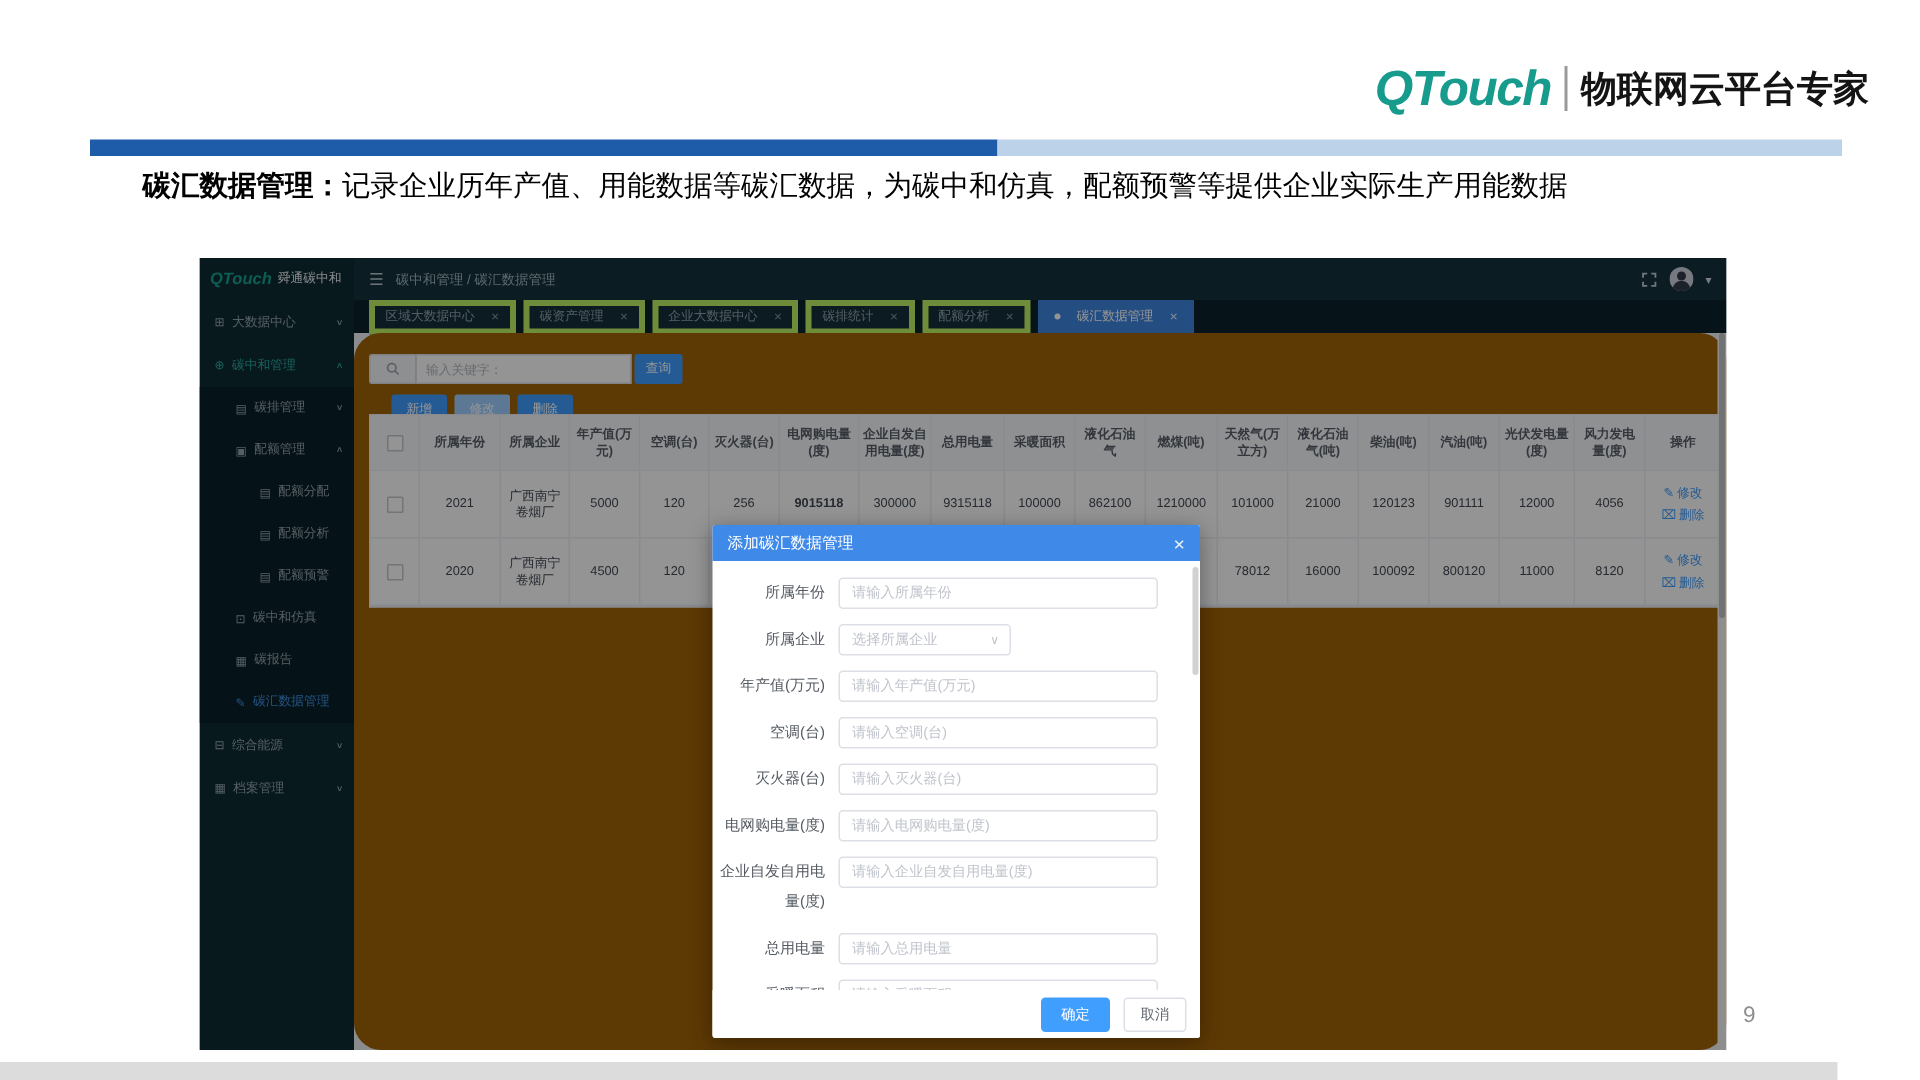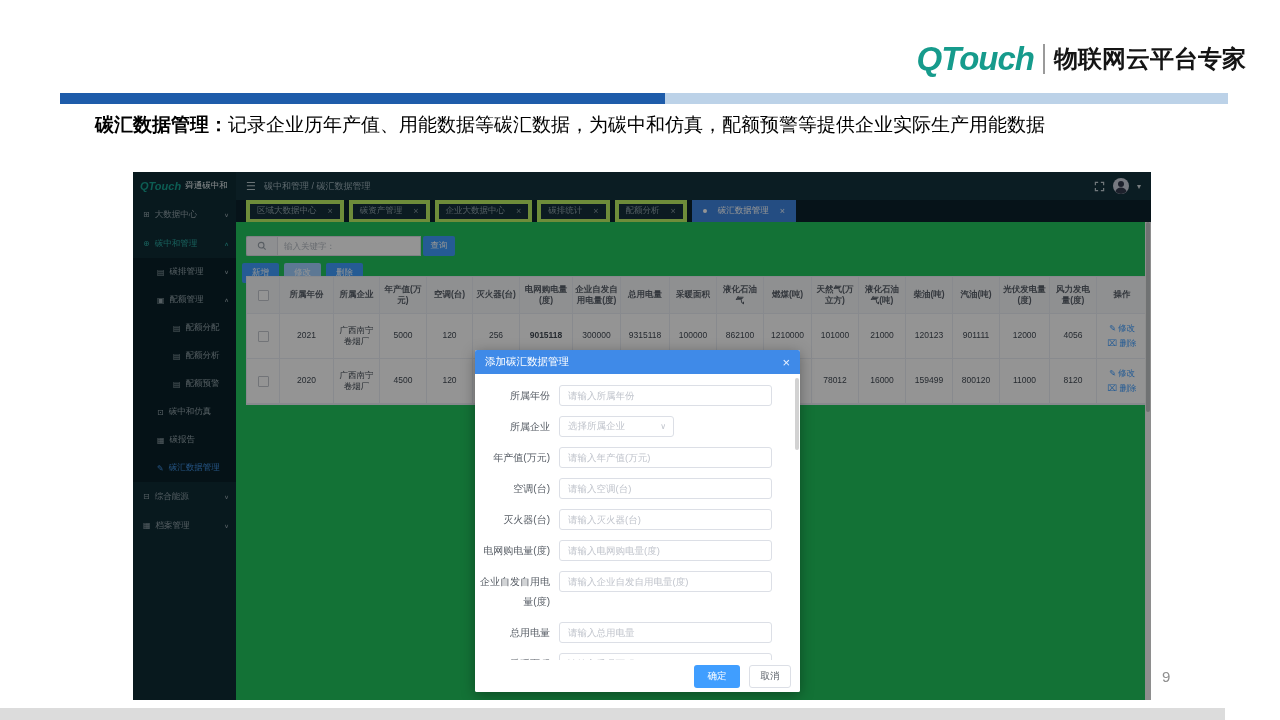--- a/index.html
+++ b/index.html
@@ -44,28 +44,28 @@
   .header-spacer{flex:1;}
   .fs-icon{cursor:pointer;display:flex;}
   .avatar{cursor:pointer;display:flex;}
   .caret{color:#cfd8dc;font-size:8px;cursor:pointer;}
   .tabbar{height:22px;background:#0c212b;display:flex;align-items:center;padding-left:10px;gap:5px;flex-shrink:0;}
   .tab{height:15px;display:flex;align-items:center;padding:0 7px;background:#16303b;border:4px solid #bef264;
        color:#8fa2ab;font-size:8.5px;gap:11px;cursor:pointer;white-space:nowrap;}
   .tab .x{font-size:9px;opacity:.85;}
   .tab.active{background:#3f86e0;border-color:#3f86e0;color:#fff;}
   .dot{width:4px;height:4px;border-radius:50%;background:#fff;display:inline-block;}
-  .content{flex:1;position:relative;background:#22c55e;}
+  .content{flex:1;position:relative;background:#a16207;border-radius:18px;}
   .toolbar-search{position:absolute;left:10px;top:14px;display:flex;height:20px;}
   .s-prepend{width:30px;background:#f5f7fa;border:1px solid #dcdfe6;border-right:none;display:flex;
              align-items:center;justify-content:center;border-radius:2px 0 0 2px;}
   .s-input{width:130px;border:1px solid #dcdfe6;background:#fff;font-size:8.5px;padding:0 6px;color:#333;outline:none;}
   .s-input::placeholder{color:#b4bac2;}
   .s-btn{width:32px;background:#409eff;color:#fff;border:none;font-size:8.5px;margin-left:2px;border-radius:2px;cursor:pointer;}
-  .btn-row{position:absolute;left:6px;top:41px;display:flex;gap:5px;}
+  .btn-row{position:absolute;left:25px;top:41px;display:flex;gap:5px;}
   .crud-btn{height:20px;padding:0 10px;border:none;border-radius:2px;color:#fff;font-size:8.5px;cursor:pointer;}
   .crud-btn.primary{background:#409eff;}
   .crud-btn.disabled{background:#a0cfff;}
   .table{position:absolute;left:10px;top:54px;width:902px;background:#fff;border:1px solid #ebeef5;box-sizing:border-box;}
   .t-row{display:flex;border-bottom:1px solid #ebeef5;}
   .t-row.head .t-cell{background:#f7f8fa;color:#59606a;font-weight:bold;min-height:36px;}
   .t-cell{display:flex;align-items:center;justify-content:center;text-align:center;padding:2px;font-size:8.5px;
           color:#424a54;border-right:1px solid #ebeef5;line-height:1.3;word-break:break-all;box-sizing:border-box;
           flex-shrink:0;min-height:44px;flex-direction:row;}
   .t-cell:last-child{border-right:none;}
@@ -314,21 +314,21 @@
               <div class="t-cell" style="width: 46px;">120</div>
               <div class="t-cell" style="width: 47px;"></div>
               <div class="t-cell" style="width: 53px;"></div>
               <div class="t-cell" style="width: 48px;"></div>
               <div class="t-cell" style="width: 49px;"></div>
               <div class="t-cell" style="width: 47px;"></div>
               <div class="t-cell" style="width: 47px;"></div>
               <div class="t-cell" style="width: 48px;"></div>
               <div class="t-cell" style="width: 47px;">78012</div>
               <div class="t-cell" style="width: 47px;">16000</div>
-              <div class="t-cell" style="width: 47px;">159499</div>
+              <div class="t-cell" style="width: 47px;">100092</div>
               <div class="t-cell" style="width: 47px;">800120</div>
               <div class="t-cell" style="width: 50px;">11000</div>
               <div class="t-cell" style="width: 47px;">8120</div>
               <div class="t-cell ops-cell" style="width: 50px;">
                 <span class="op-link">
                   <span>✎</span>
                   <span>修改</span>
                 </span>
                 <span class="op-link">
                   <span>⌧</span>

